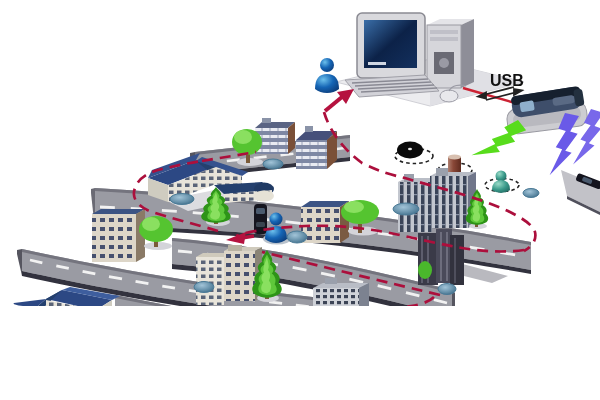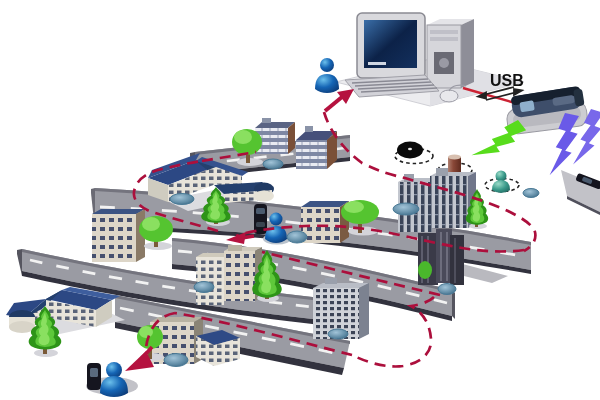--- a/index.html
+++ b/index.html
@@ -1,16 +1,16 @@
 <!DOCTYPE html>
 <html><head>
 <meta charset="utf-8">
 <style>
   html,body{margin:0;padding:0;background:#ffffff;}
-  #scene{width:600px;height:400px;position:relative;overflow:hidden;font-family:"Liberation Sans",sans-serif;border-radius:23px;}
+  #scene{width:600px;height:306px;position:relative;overflow:hidden;font-family:"Liberation Sans",sans-serif;border-radius:23px;}
   #scene svg{display:block;}
 </style>
 </head>
 <body>
 <div id="scene">
 <svg width="600" height="400" viewBox="0 0 600 400" xmlns="http://www.w3.org/2000/svg">
 <defs>
   <linearGradient id="screen" x1="0" y1="0" x2="1" y2="1">
     <stop offset="0" stop-color="#3a6ea8"></stop>
           <stop offset="0.5" stop-color="#0c2248"></stop>

